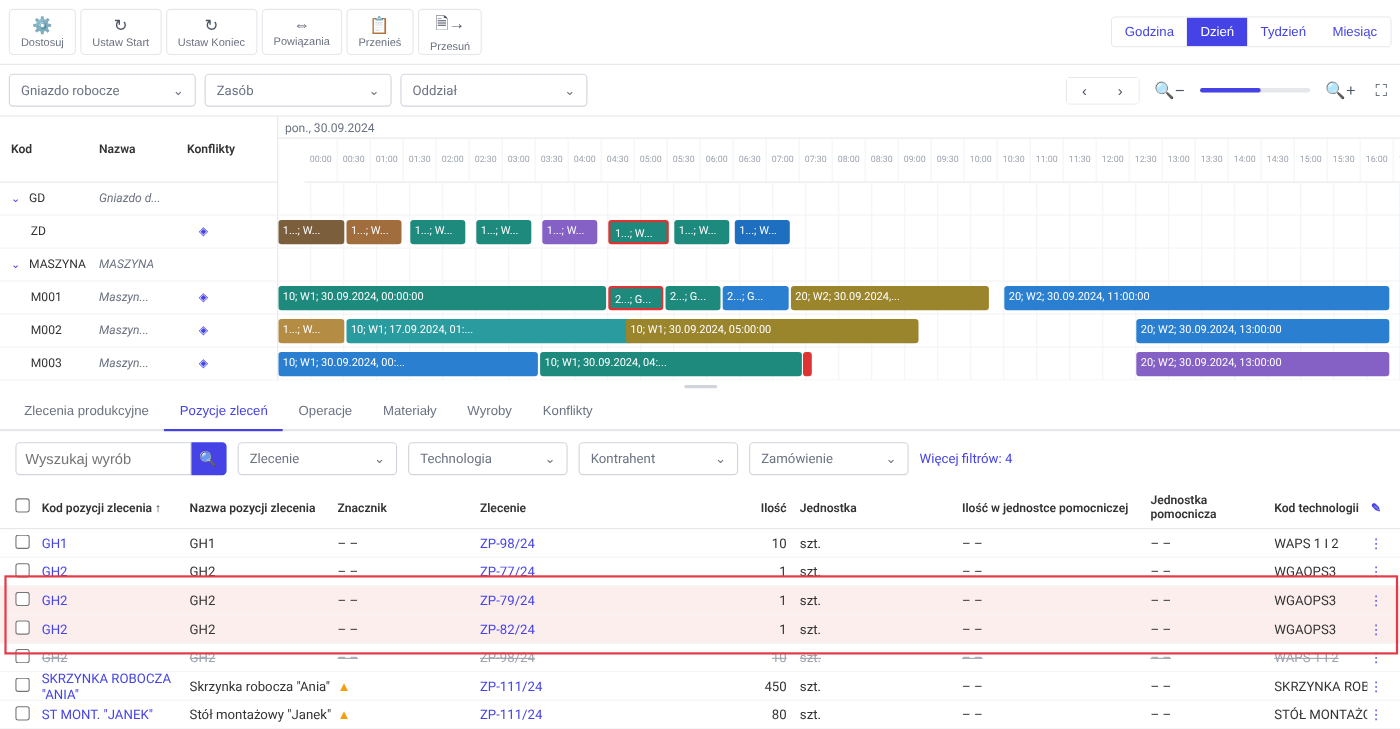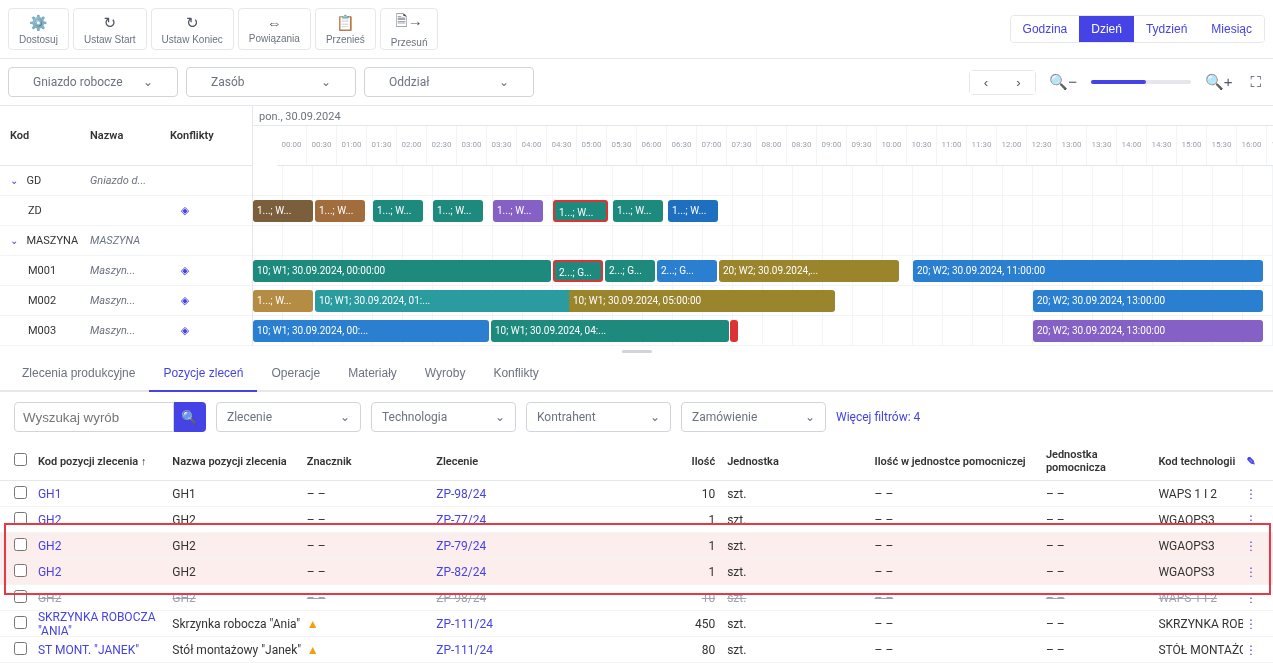--- a/index.html
+++ b/index.html
@@ -11,21 +11,21 @@
     .toolbar-btn { display: flex; flex-direction: column; align-items: center; justify-content: center; gap: 2px; border: 1px solid #e5e7eb; background: #fff; border-radius: 4px; cursor: pointer; padding: 4px 10px; height: 42px; color: #6b7280; }
     .toolbar-btn .ic { font-size: 15px; color:#4b5563; }
     .toolbar-btn .lbl { font-size: 10px; }
     .spacer { flex: 1; }
     .view-toggle { display: flex; border: 1px solid #e5e7eb; border-radius: 4px; overflow: hidden; }
     .view-toggle button { border: none; background: #fff; padding: 6px 12px; cursor: pointer; font-size: 12px; color:#4543e6;}
     .view-toggle button.active { background: #4543e6; color: #fff; }
     
     
     .filterbar { display: flex; gap: 8px; padding: 8px; align-items: center;}
-    .dropdown { border: 1px solid #d1d5db; border-radius: 4px; padding: 6px 24px; display: flex; align-items: center; justify-content: space-between; cursor: pointer; background: #fff; width: 170px; height: 30px; color:#6b7280;}
+    .dropdown { border: 1px solid #d1d5db; border-radius: 4px; padding: 6px 10px; display: flex; align-items: center; justify-content: space-between; cursor: pointer; background: #fff; width: 170px; height: 30px; color:#6b7280;}
     .actions-right { margin-left:auto; display:flex; gap:10px; align-items:center;}
     .nav-arrows{border:1px solid #e5e7eb;border-radius:4px;display:flex;}
     .nav-arrows button{border:none;background:#fff;padding:4px 14px;cursor:pointer;color:#4b5563;}
     .slider{width:100px;height:4px;background:#e5e7eb;border-radius:2px;position:relative;}
     .slider .fill{position:absolute;left:0;top:0;height:100%;width:55%;background:#4543e6;border-radius:2px;}
     .ic-btn{border:none;background:none;cursor:pointer;font-size:15px;color:#4b5563;padding:2px 4px;}
     
     
     .gantt{display:flex;border-top:1px solid #e5e7eb;}
     .gantt-left{width:253px;border-right:1px solid #e5e7eb;}
@@ -285,21 +285,21 @@
         <div class="gantt-row">
           <div class="bar" style="left: 0px; width: 298px; background: rgb(30, 138, 125);">10; W1; 30.09.2024, 00:00:00</div>
           <div class="bar" style="left: 300px; width: 50px; background: rgb(30, 138, 125); border: 2px solid rgb(221, 51, 51);">2...; G...</div>
           <div class="bar" style="left: 352px; width: 50px; background: rgb(30, 138, 125);">2...; G...</div>
           <div class="bar" style="left: 404px; width: 60px; background: rgb(42, 127, 209);">2...; G...</div>
           <div class="bar" style="left: 466px; width: 180px; background: rgb(154, 132, 44);">20; W2; 30.09.2024,...</div>
           <div class="bar" style="left: 660px; width: 350px; background: rgb(42, 127, 209);">20; W2; 30.09.2024, 11:00:00</div>
         </div>
         <div class="gantt-row">
           <div class="bar" style="left: 0px; width: 60px; background: rgb(180, 140, 68);">1...; W...</div>
-          <div class="bar" style="left: 62px; width: 260px; background: rgb(42, 156, 159);">10; W1; 30.09.2024, 01:...</div>
+          <div class="bar" style="left: 62px; width: 260px; background: rgb(42, 156, 159);">10; W1; 17.09.2024, 01:...</div>
           <div class="bar" style="left: 316px; width: 266px; background: rgb(154, 132, 44);">10; W1; 30.09.2024, 05:00:00</div>
           <div class="bar" style="left: 780px; width: 230px; background: rgb(42, 127, 209);">20; W2; 30.09.2024, 13:00:00</div>
         </div>
         <div class="gantt-row">
           <div class="bar" style="left: 0px; width: 236px; background: rgb(42, 127, 209);">10; W1; 30.09.2024, 00:...</div>
           <div class="bar" style="left: 238px; width: 238px; background: rgb(30, 138, 125);">10; W1; 30.09.2024, 04:...</div>
           <div class="bar" style="left: 477px; width: 8px; background: rgb(221, 51, 51);"></div>
           <div class="bar" style="left: 780px; width: 230px; background: rgb(133, 97, 197);">20; W2; 30.09.2024, 13:00:00</div>
         </div>
       </div>

